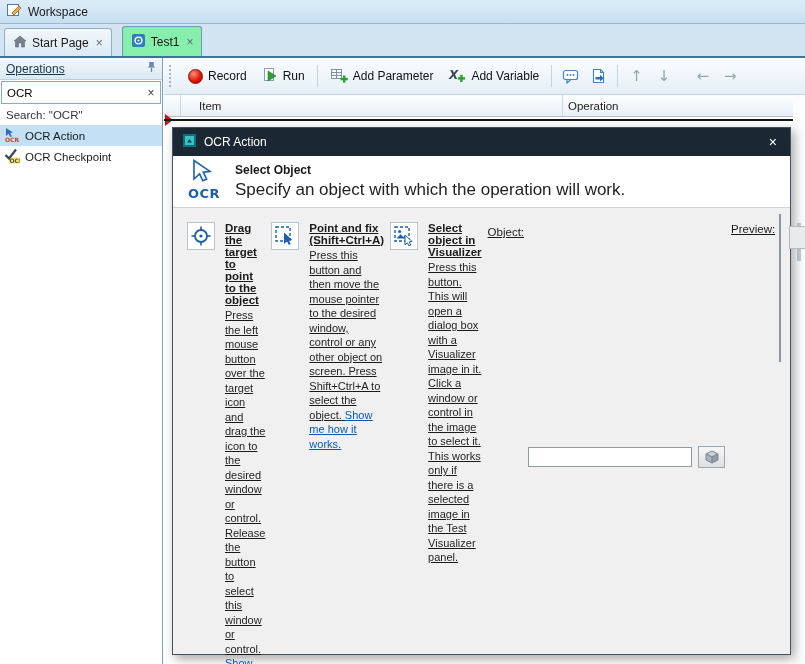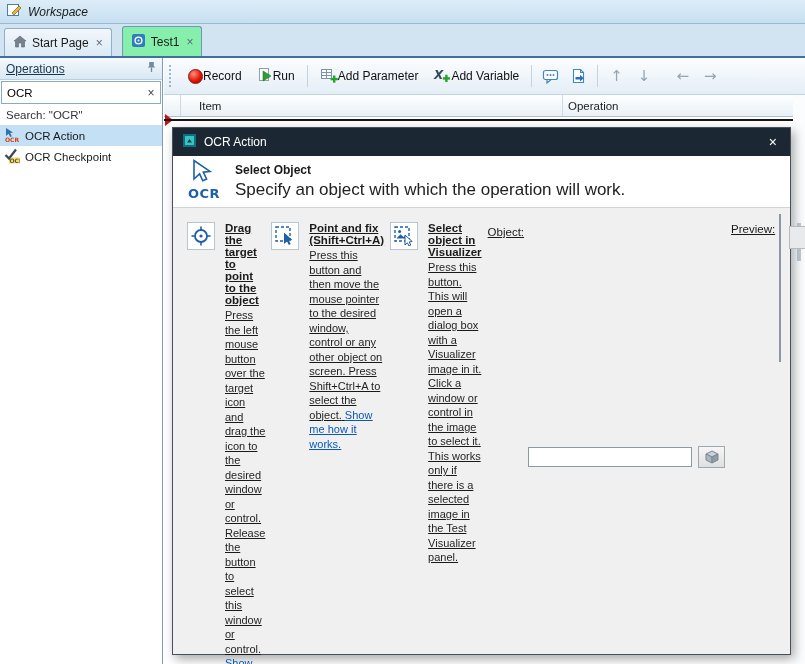--- a/index.html
+++ b/index.html
@@ -4,21 +4,21 @@
 <style>
   * { margin:0; padding:0; box-sizing:border-box; }
   html,body { width:805px; height:664px; }
   body {
     position:relative; overflow:hidden; background:#fff;
     font-family:"Liberation Sans", sans-serif; font-size:12px; color:#1a1a1a;
   }
   
   .titlebar { position:absolute; top:0; left:0; width:805px; height:24px;
     background:linear-gradient(#ddedf8,#c7dff0); border-bottom:1px solid #98b9d4;
-    display:flex; align-items:center; gap:6px; padding-left:6px;font-style:italic; }
+    display:flex; align-items:center; gap:6px; padding-left:6px; }
   
   .tabrow { position:absolute; top:24px; left:0; width:805px; height:34px;
     background:#d2e4f2; border-bottom:2px solid #41709e;
     display:flex; align-items:flex-end; padding-left:4px; }
   .tab { height:28px; display:flex; align-items:center; gap:5px; padding:0 8px;
     border:1px solid #8fb0ca; border-bottom:none; border-radius:3px 3px 0 0;
     background:linear-gradient(#f2f7fb,#dceaf4); margin-right:10px; }
   .tab.active { background:#86efac; height:30px; border-color:#6f97b8; }
   .tab-close { color:#5a6b7a; font-size:12px; margin-left:2px; cursor:default; }
   
@@ -33,21 +33,21 @@
   .searchbox .sb-x { width:18px; text-align:center; color:#444; font-size:12px; background:none; border:none; }
   .search-caption { height:20px; display:flex; align-items:center; padding-left:6px;
     font-size:11.5px; color:#333; }
   .sb-item { height:21px; display:flex; align-items:center; gap:5px; padding-left:4px; font-size:11.5px; }
   .sb-item.selected { background:#c3e0f5; }
   
   .toolbar { position:absolute; top:58px; left:164px; width:641px; height:37px;
     background:linear-gradient(#fbfdfe,#e4eef6); border-bottom:1px solid #c2d3e1;
     display:flex; align-items:center; gap:3px; padding-left:5px; }
   .tb-handle { width:5px; height:22px; border-left:2px dotted #9fb6c9; margin-right:5px; }
-  .tb-btn { display:flex; align-items:center; padding:3px 6px;
+  .tb-btn { display:flex; align-items:center; gap:5px; padding:3px 6px;
     background:transparent; border:none; font:inherit; font-size:12px; color:#111; }
   .tb-sep { width:1px; height:22px; background:#c3d3e0; margin:0 3px; }
   .tb-ic { background:none; border:none; padding:3px 4px; display:flex; align-items:center; }
   .tb-arrow { font-family:"DejaVu Sans", sans-serif; font-size:15px; color:#93a5b3;
     background:none; border:none; padding:1px 6px; }
   .rec-dot { width:15px; height:15px; border-radius:50%;
     background:radial-gradient(circle at 35% 30%, #ff8d7e, #e01000 60%, #9c0a00);
     border:1px solid #8c1007; display:inline-block; }
   
   .grid-header { position:absolute; top:95px; left:164px; width:629px; height:22px;

